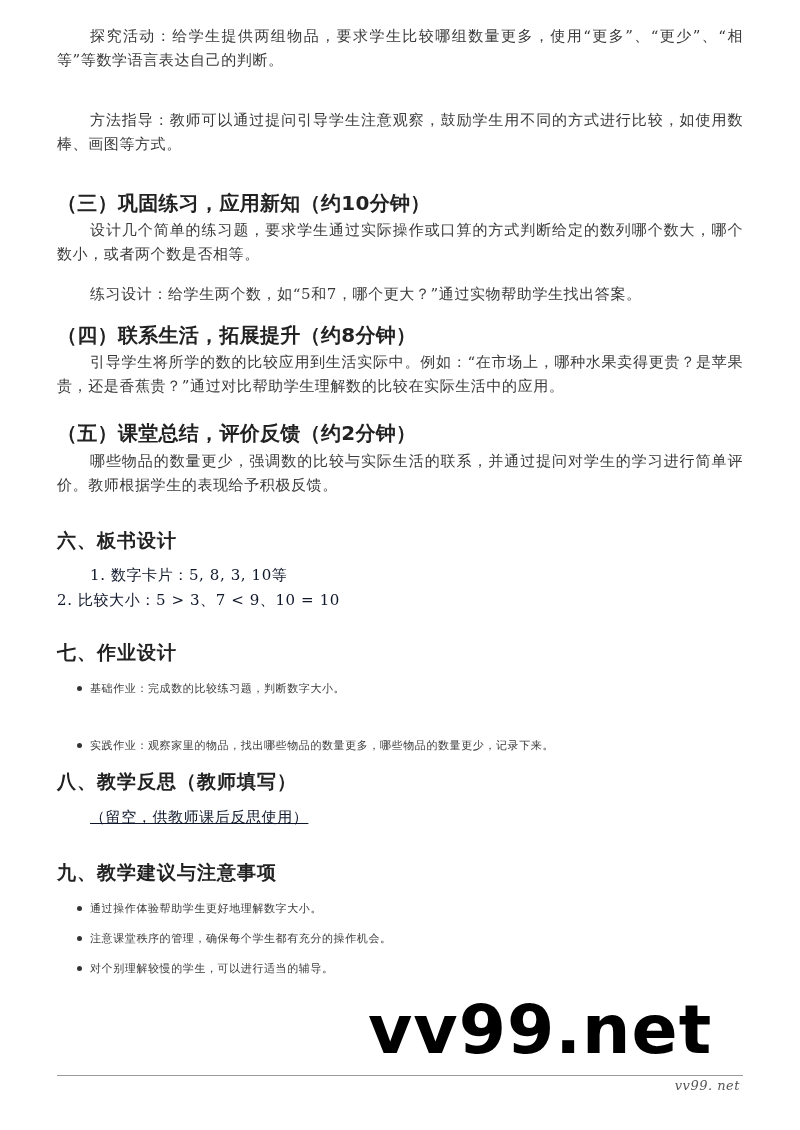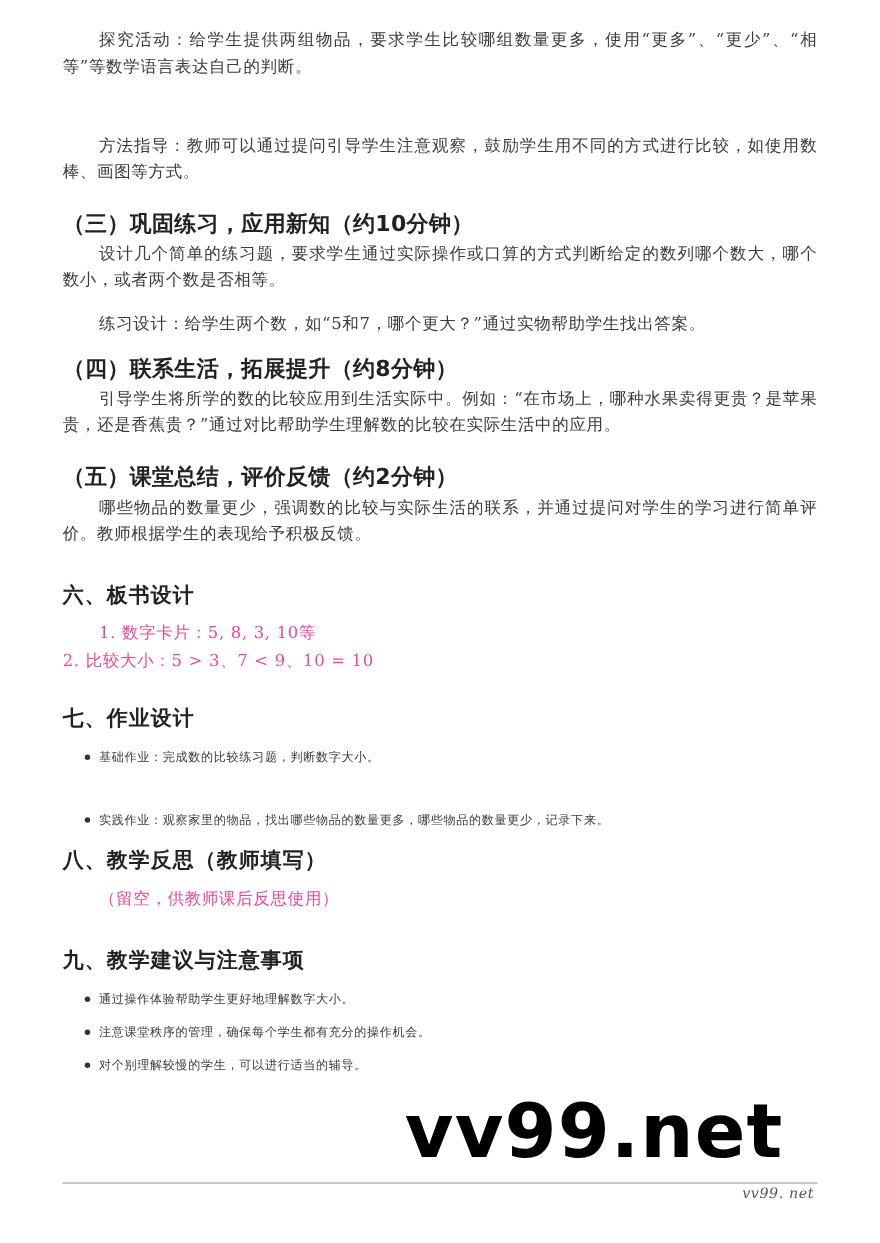--- a/index.html
+++ b/index.html
@@ -46,21 +46,21 @@
       left: 0;
       font-size: 19px;
       font-weight: bold;
       color: #222;
       font-family: "DejaVu Sans", "Liberation Sans", sans-serif;
       letter-spacing: 1px;
     }
     .plain {
       position: absolute;
       font-size: 15px;
-      color: #ec4899;
+      color: #0f172a;
       letter-spacing: 0.6px;
       white-space: nowrap;
     }
     .bullet-item {
       position: absolute;
       left: 20px;
       font-size: 11px;
       color: #3a3a3a;
       letter-spacing: 0.6px;
       white-space: nowrap;
@@ -105,21 +105,21 @@
       letter-spacing: 0.5px;
       text-align: center;
     }
   </style>
 </head>
 <body>
 
 <div class="page">
 
   <p class="para" style="top:24px; margin:0;">探究活动：给学生提供两组物品，要求学生比较哪组数量更多，使用“更多”、“更少”、“相等”等数学语言表达自己的判断。</p>
-  <p class="para" style="top:120px; margin:0;">方法指导：教师可以通过提问引导学生注意观察，鼓励学生用不同的方式进行比较，如使用数棒、画图等方式。</p>
+  <p class="para" style="top:108px; margin:0;">方法指导：教师可以通过提问引导学生注意观察，鼓励学生用不同的方式进行比较，如使用数棒、画图等方式。</p>
 
   <div class="subhead" style="top:190px;">（三）巩固练习，应用新知（约10分钟）</div>
   <p class="para" style="top:218px; margin:0;">设计几个简单的练习题，要求学生通过实际操作或口算的方式判断给定的数列哪个数大，哪个数小，或者两个数是否相等。</p>
   <p class="para" style="top:282px; margin:0;">练习设计：给学生两个数，如“5和7，哪个更大？”通过实物帮助学生找出答案。</p>
 
   <div class="subhead" style="top:322px;">（四）联系生活，拓展提升（约8分钟）</div>
   <p class="para" style="top:350px; margin:0;">引导学生将所学的数的比较应用到生活实际中。例如：“在市场上，哪种水果卖得更贵？是苹果贵，还是香蕉贵？”通过对比帮助学生理解数的比较在实际生活中的应用。</p>
 
   <div class="subhead" style="top:420px;">（五）课堂总结，评价反馈（约2分钟）</div>
   <p class="para" style="top:449px; margin:0;">哪些物品的数量更少，强调数的比较与实际生活的联系，并通过提问对学生的学习进行简单评价。教师根据学生的表现给予积极反馈。</p>
@@ -132,21 +132,21 @@
   <div class="bullet-item" style="top:681px;">
     <span class="bullet-dot"></span>
     <span>基础作业：完成数的比较练习题，判断数字大小。</span>
   </div>
   <div class="bullet-item" style="top:738px;">
     <span class="bullet-dot"></span>
     <span>实践作业：观察家里的物品，找出哪些物品的数量更多，哪些物品的数量更少，记录下来。</span>
   </div>
 
   <div class="h2" style="top:769px;">八、教学反思（教师填写）</div>
-  <div class="plain" style="top:808px; left:33px;">（留空，供教师课后反思使用）</div>
+  <div class="plain" style="top:808px; left:33px;text-decoration:underline;">（留空，供教师课后反思使用）</div>
 
   <div class="h2" style="top:860px;">九、教学建议与注意事项</div>
   <div class="bullet-item" style="top:901px;">
     <span class="bullet-dot"></span>
     <span>通过操作体验帮助学生更好地理解数字大小。</span>
   </div>
   <div class="bullet-item" style="top:931px;">
     <span class="bullet-dot"></span>
     <span>注意课堂秩序的管理，确保每个学生都有充分的操作机会。</span>
   </div>

